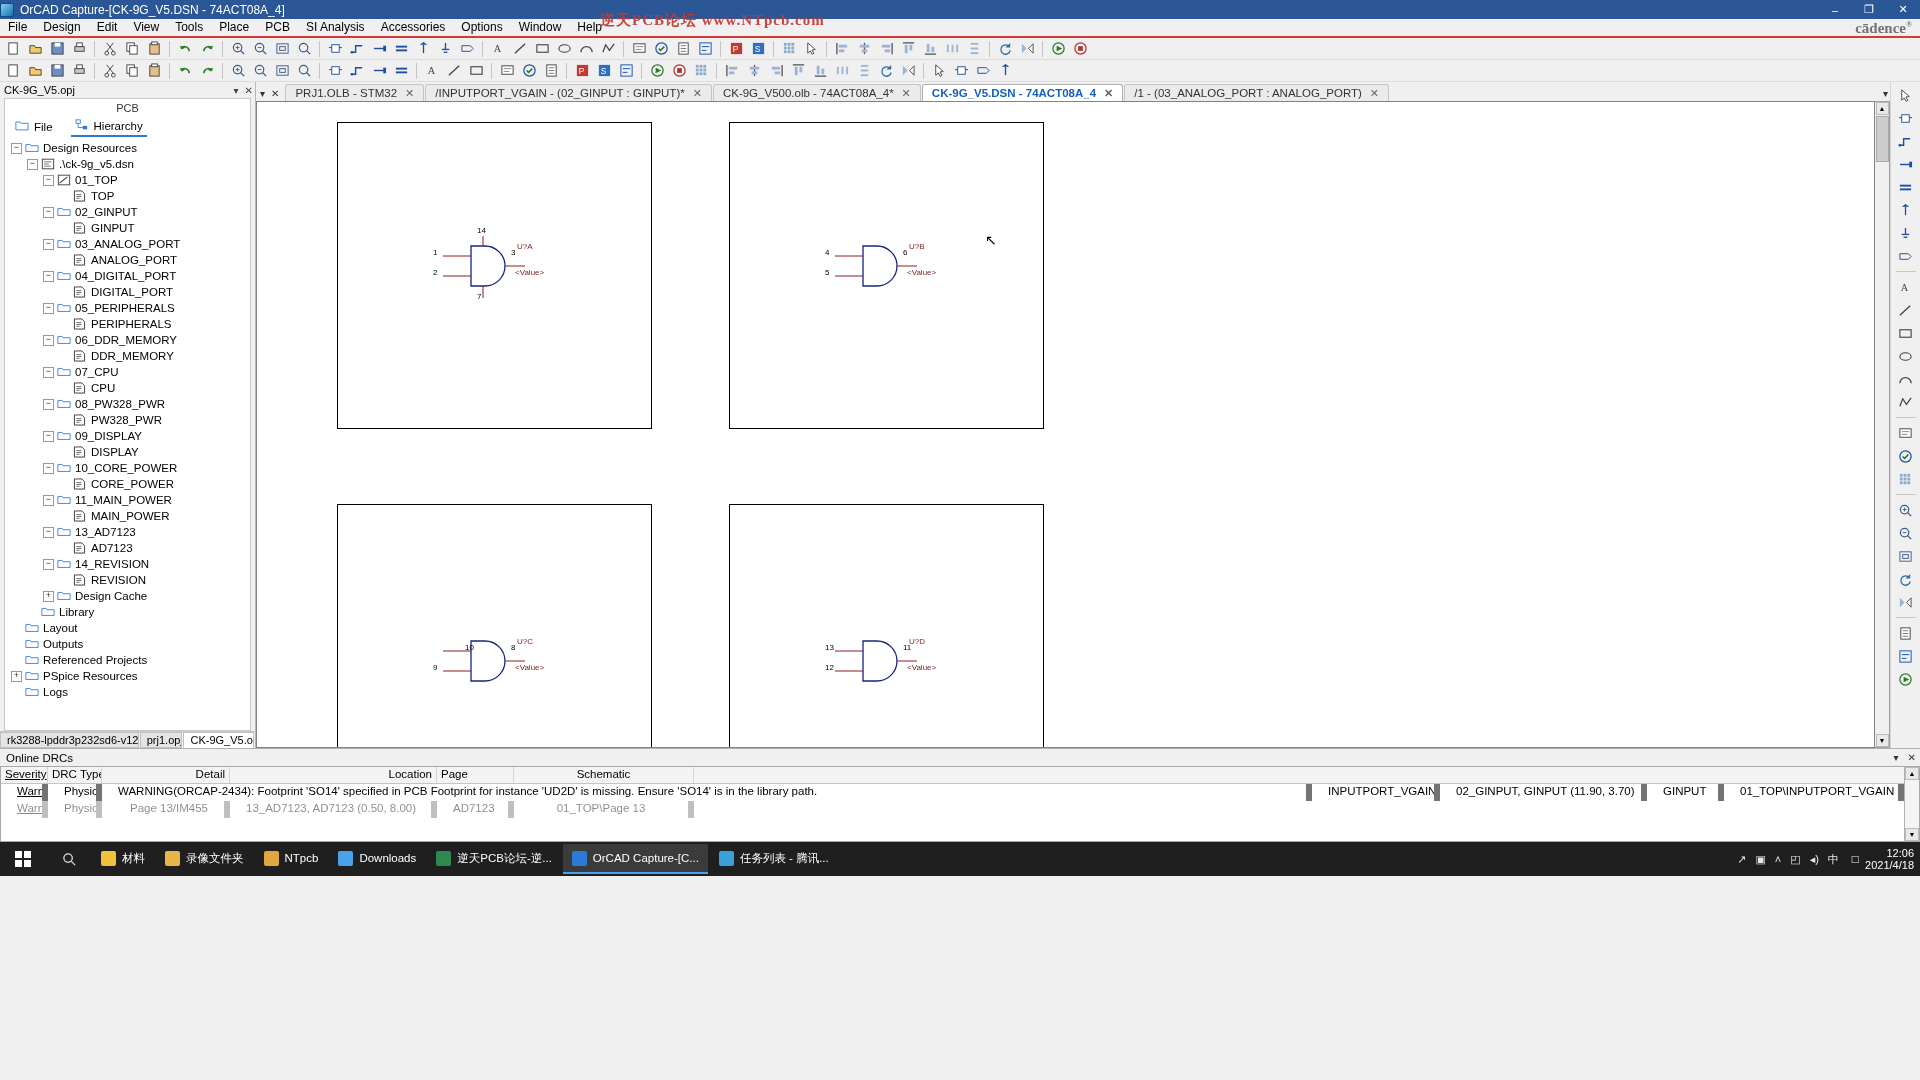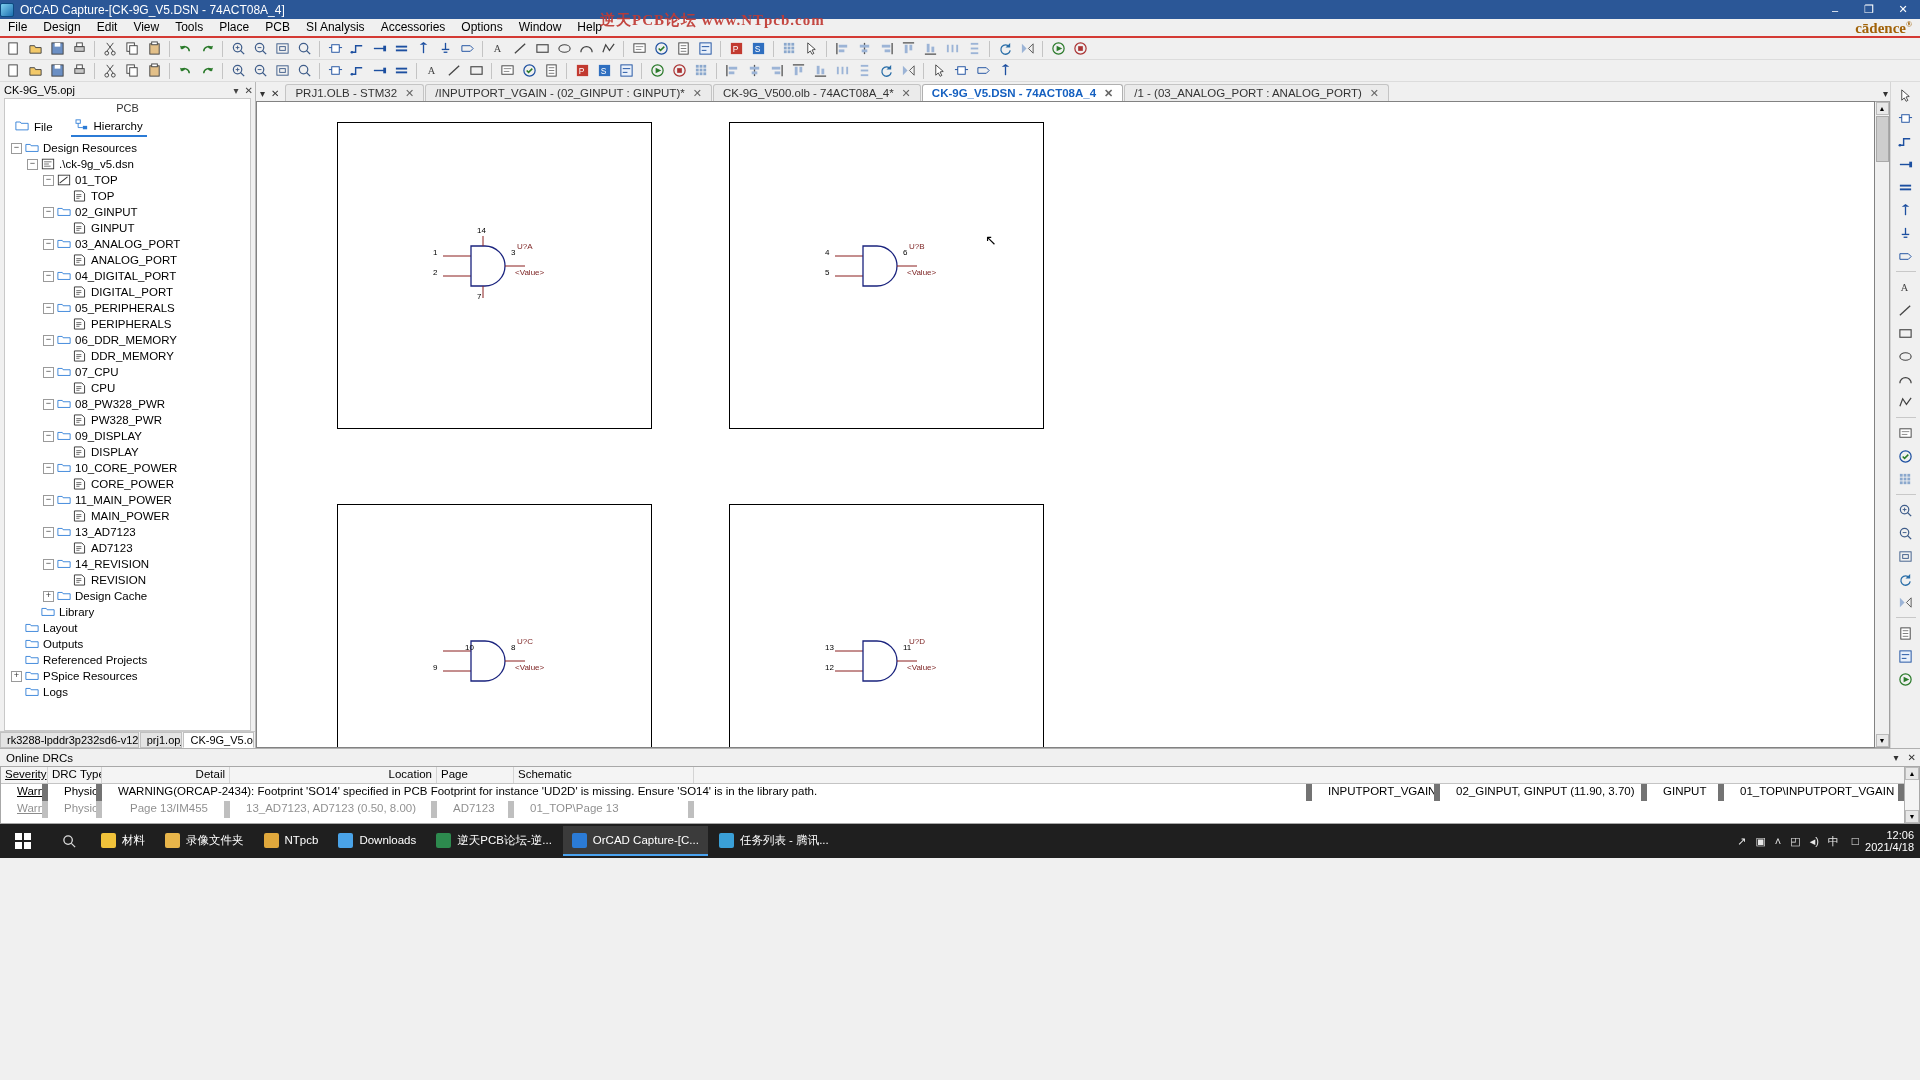--- a/index.html
+++ b/index.html
@@ -34,21 +34,21 @@
   }
   .menubar .mi { padding:0 8px; font-size:12px; line-height:19px; white-space:nowrap; }
   .watermark {
     position:absolute; left:600px; top:-8px;
     color:#c03a34; font-size:15px; font-weight:bold; white-space:nowrap;
     font-family:"Liberation Serif", serif;
     letter-spacing:1px; opacity:.92;
   }
   .cadence {
     position:absolute; right:8px; top:1px;
-    color:#a16207; font-size:15px; font-weight:bold;
+    color:#737373; font-size:15px; font-weight:bold;
     font-family:"Liberation Serif", serif;
   }
   .cadence sup { font-size:8px; }
 
   
   .toolbar-row {
     height:22px; background:#f0f0f0; display:flex; align-items:center;
     border-bottom:1px solid #dcdcdc; padding-left:2px;
   }
   .tbtn {
@@ -145,34 +145,34 @@
 
   
   .page-box { position:absolute; border:1px solid #000; background:#fff; }
   .gate { position:absolute; }
   .pinlbl { position:absolute; font-size:8px; color:#000; font-family:"Liberation Sans",sans-serif; }
   .reflbl { position:absolute; font-size:8px; color:#7a1f1f; }
   .vallbl { position:absolute; font-size:8px; color:#7a1f1f; }
   .hcursor { position:absolute; color:#000; font-size:14px; }
 
   
-  .drcpanel { height:76px; background:#f0f0f0; display:flex; flex-direction:column;
+  .drcpanel { height:94px; background:#f0f0f0; display:flex; flex-direction:column;
               border-top:1px solid #b0b0b0; }
   .drc-title { height:17px; display:flex; align-items:center; padding-left:6px;
                font-size:11.5px; position:relative; background:#f0f0f0; }
   .drc-title .btns { position:absolute; right:4px; display:flex; gap:9px; font-size:10px; color:#333; }
   .drc-table { flex:1; display:flex; background:#fff; border:1px solid #a8a8a8; margin:0 0 0 0; }
   .drc-main { flex:1; display:flex; flex-direction:column; overflow:hidden; }
   .drc-head { display:flex; height:17px; background:#f4f4f4; border-bottom:1px solid #c4c4c4; }
   .drc-head div { border-right:1px solid #d4d4d4; padding:1px 4px; font-size:11.5px; overflow:hidden; white-space:nowrap; }
   .drc-row { display:flex; height:17px; font-size:11.5px; }
   .drc-row div { border-right:6px solid #737373; padding:1px 16px; overflow:hidden; white-space:nowrap; }
   .drc-row.faded { opacity:.45; }
   .c-sev { width:47px;text-decoration:underline; } .c-type { width:54px; } .c-desc { flex:1; min-width:0; }
-  .c-detail { width:128px;text-align:right; } .c-loc { width:207px;text-align:right; } .c-page { width:77px; } .c-schem { width:180px; }
+  .c-detail { width:128px;text-align:right; } .c-loc { width:207px;text-align:right; } .c-page { width:77px; } .c-schem { width:180px;text-align:center; }
   .drc-vscroll { width:15px; background:#f0f0f0; border-left:1px solid #b0b0b0; display:flex; flex-direction:column; }
   .drc-vscroll .arrow { height:13px; background:#e8e8e8; border:1px solid #bbb; font-size:7px;
                         display:flex;align-items:center;justify-content:center; }
   .drc-vscroll .track { flex:1; background:#f4f4f4; }
 
   
   .taskbar { height:34px; background:#1f1f1f; display:flex; align-items:center; color:#fff; }
   .tb-start { width:46px; height:34px; display:flex; align-items:center; justify-content:center; }
   .tb-search { width:46px; height:34px; display:flex; align-items:center; justify-content:center; color:#ddd; }
   .tb-item {

